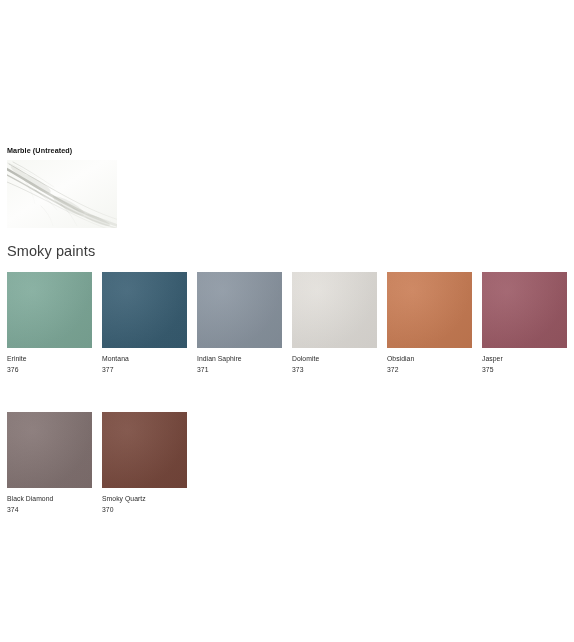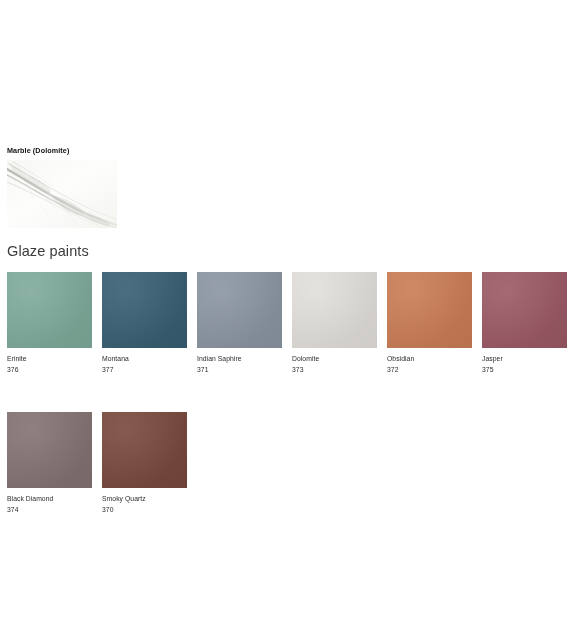--- a/index.html
+++ b/index.html
@@ -116,21 +116,21 @@
     letter-spacing: 0.05px;
     white-space: nowrap;
   }
 </style>
 </head>
 <body>
 
 <div id="page">
 
   <div class="material-block">
-    <div class="material-title">Marble (Dolomite)</div>
+    <div class="material-title">Marble (Untreated)</div>
     <div class="material-image">
       <svg viewBox="0 0 110 68" preserveAspectRatio="none">
         <defs>
           <linearGradient id="mbg" x1="0" y1="0" x2="1" y2="1">
             <stop offset="0%" stop-color="#f7f8f4"></stop>
             <stop offset="45%" stop-color="#fdfdfc"></stop>
             <stop offset="100%" stop-color="#f4f5f1"></stop>
           </linearGradient>
           <linearGradient id="vfade" x1="0" y1="0" x2="1" y2="1">
             <stop offset="0%" stop-color="#8f9188" stop-opacity="0.85"></stop>
@@ -156,21 +156,21 @@
         <g fill="#b6b8ae" opacity="0.22">
           <ellipse cx="30" cy="24" rx="16" ry="4" transform="rotate(32 30 24)"></ellipse>
           <ellipse cx="62" cy="46" rx="18" ry="4.5" transform="rotate(30 62 46)"></ellipse>
           <ellipse cx="90" cy="60" rx="14" ry="3" transform="rotate(22 90 60)"></ellipse>
           <ellipse cx="12" cy="12" rx="10" ry="2.5" transform="rotate(35 12 12)"></ellipse>
         </g>
       </svg>
     </div>
   </div>
 
-  <div class="section-heading">Glaze paints</div>
+  <div class="section-heading">Smoky paints</div>
 
   <div class="swatch-grid">
 
     <div class="swatch-row">
       <div class="swatch-cell">
         <div class="swatch-chip">
           <div class="tex" style="background: radial-gradient(circle at 30% 25%, rgba(255, 255, 255, 0.07), rgba(0, 0, 0, 0.05) 70%), linear-gradient(135deg, rgba(255, 255, 255, 0.05), rgba(0, 0, 0, 0.043)), rgb(127, 171, 155);"></div>
         </div>
         <div class="swatch-name">Erinite</div>
         <div class="swatch-code">376</div>

